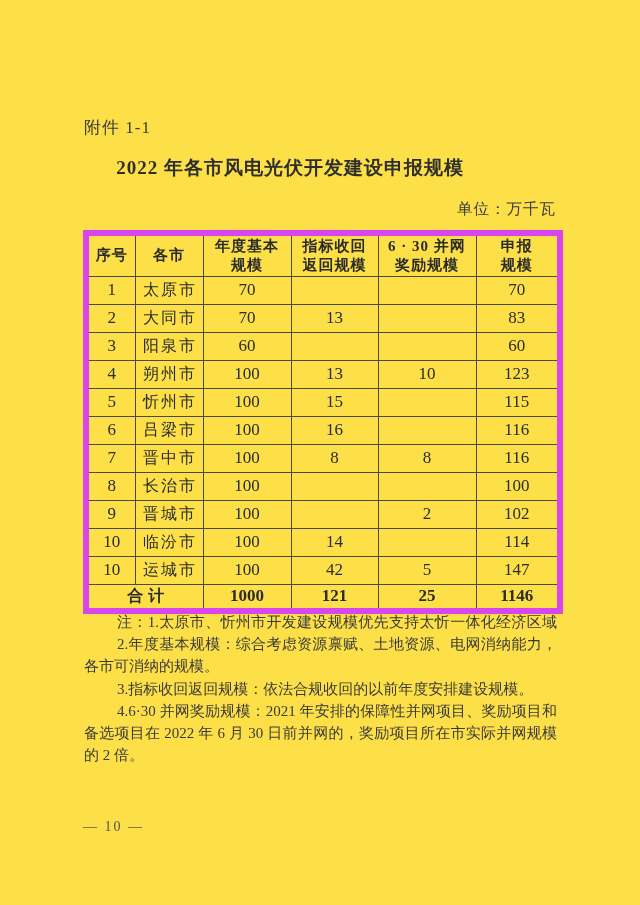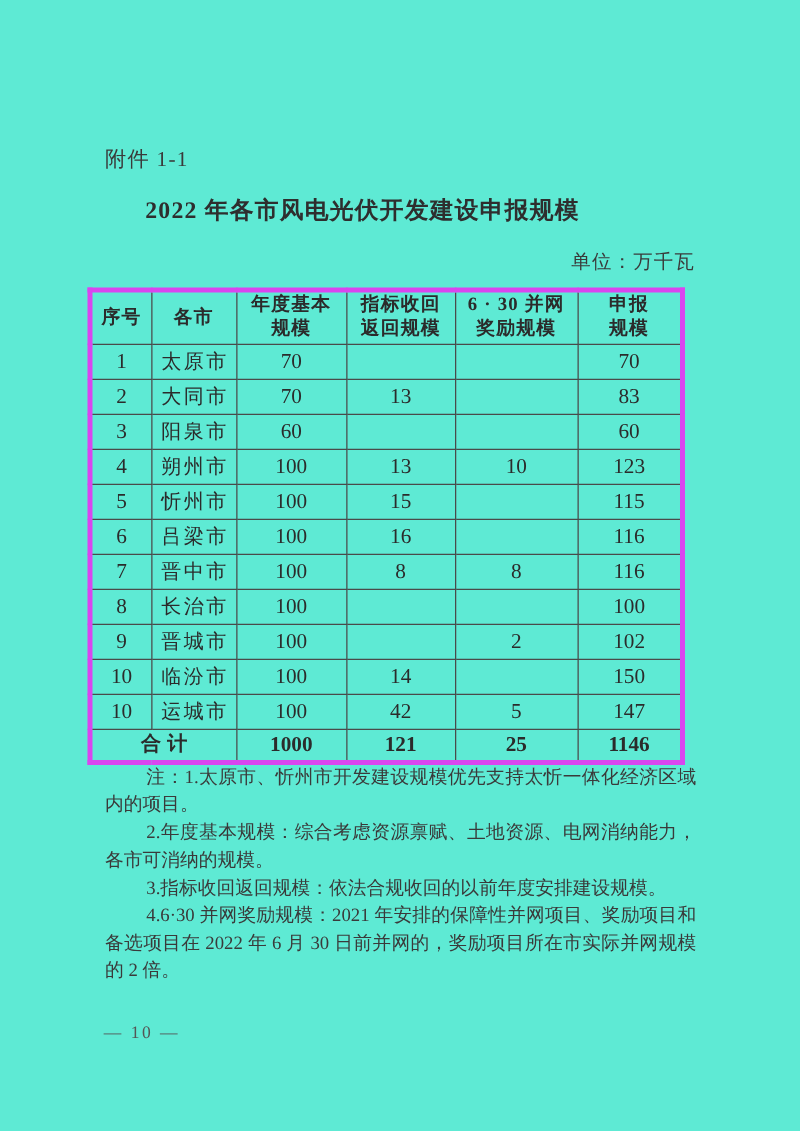--- a/index.html
+++ b/index.html
@@ -1,27 +1,27 @@
 <!DOCTYPE html>
 <html><head>
 <meta charset="utf-8">
 <style>
   * { margin:0; padding:0; box-sizing:border-box; }
   html,body { width:640px; height:905px; }
   body { background:#ffffff; font-family:"Liberation Serif","DejaVu Serif",serif; }
-  .page { position:relative; width:640px; height:905px; background:#5eead4; color:#333333; overflow:hidden; }
+  .page { position:relative; width:640px; height:905px; background:#fde047; color:#333333; overflow:hidden; }
 
   .attachment { position:absolute; left:84px; top:116px; font-size:17px; color:#3a3a3a; letter-spacing:1px; }
   .doc-title { position:absolute; left:0; top:155px; width:580px; text-align:center;
                font-size:19px; font-weight:bold; color:#2e2e2e; letter-spacing:1px; }
   .unit { position:absolute; right:84px; top:199px; font-size:15.5px; color:#3a3a3a; letter-spacing:1px;margin-left:16px; }
 
-  table.scale { position:absolute; left:70px; top:230px; width:474px;
+  table.scale { position:absolute; left:83px; top:230px; width:474px;
                 border-collapse:collapse; table-layout:fixed;
-                border:4px solid #d946ef; color:#2b2b2b; }
+                border:6px solid #d946ef; color:#2b2b2b; }
   table.scale th, table.scale td { border:1px solid #4a4a4a; text-align:center; vertical-align:middle; padding:0; }
   table.scale thead tr { height:43px; }
   table.scale thead th { font-size:15px; font-weight:bold; line-height:19px; letter-spacing:1px; }
   table.scale tbody tr { height:28px; }
   table.scale tbody td { font-size:17px; }
   table.scale td.city { font-size:16px; letter-spacing:2px; text-indent:2px; }
   table.scale tr.total-row { height:27px; }
   table.scale tr.total-row td { font-weight:bold; }
   table.scale td.total-label { font-size:16px; letter-spacing:5px; text-indent:5px; }
 
@@ -135,21 +135,21 @@
           <td></td>
           <td>2</td>
           <td>102</td>
         </tr>
         <tr>
           <td>10</td>
           <td class="city">临汾市</td>
           <td>100</td>
           <td>14</td>
           <td></td>
-          <td>150</td>
+          <td>114</td>
         </tr>
         <tr>
           <td>10</td>
           <td class="city">运城市</td>
           <td>100</td>
           <td>42</td>
           <td>5</td>
           <td>147</td>
         </tr>
         <tr class="total-row">
@@ -157,21 +157,20 @@
           <td>1000</td>
           <td>121</td>
           <td>25</td>
           <td>1146</td>
         </tr>
       </tbody>
   </table>
 
   <div class="notes">
       <div class="note-line indent stretch">注：1.太原市、忻州市开发建设规模优先支持太忻一体化经济区域</div>
-      <div class="note-line">内的项目。</div>
       <div class="note-line indent stretch">2.年度基本规模：综合考虑资源禀赋、土地资源、电网消纳能力，</div>
       <div class="note-line">各市可消纳的规模。</div>
       <div class="note-line indent">3.指标收回返回规模：依法合规收回的以前年度安排建设规模。</div>
       <div class="note-line indent stretch">4.6·30 并网奖励规模：2021 年安排的保障性并网项目、奖励项目和</div>
       <div class="note-line stretch">备选项目在 2022 年 6 月 30 日前并网的，奖励项目所在市实际并网规模</div>
       <div class="note-line">的 2 倍。</div>
     </div>
 
   <div class="page-number">— 10 —</div>
 

